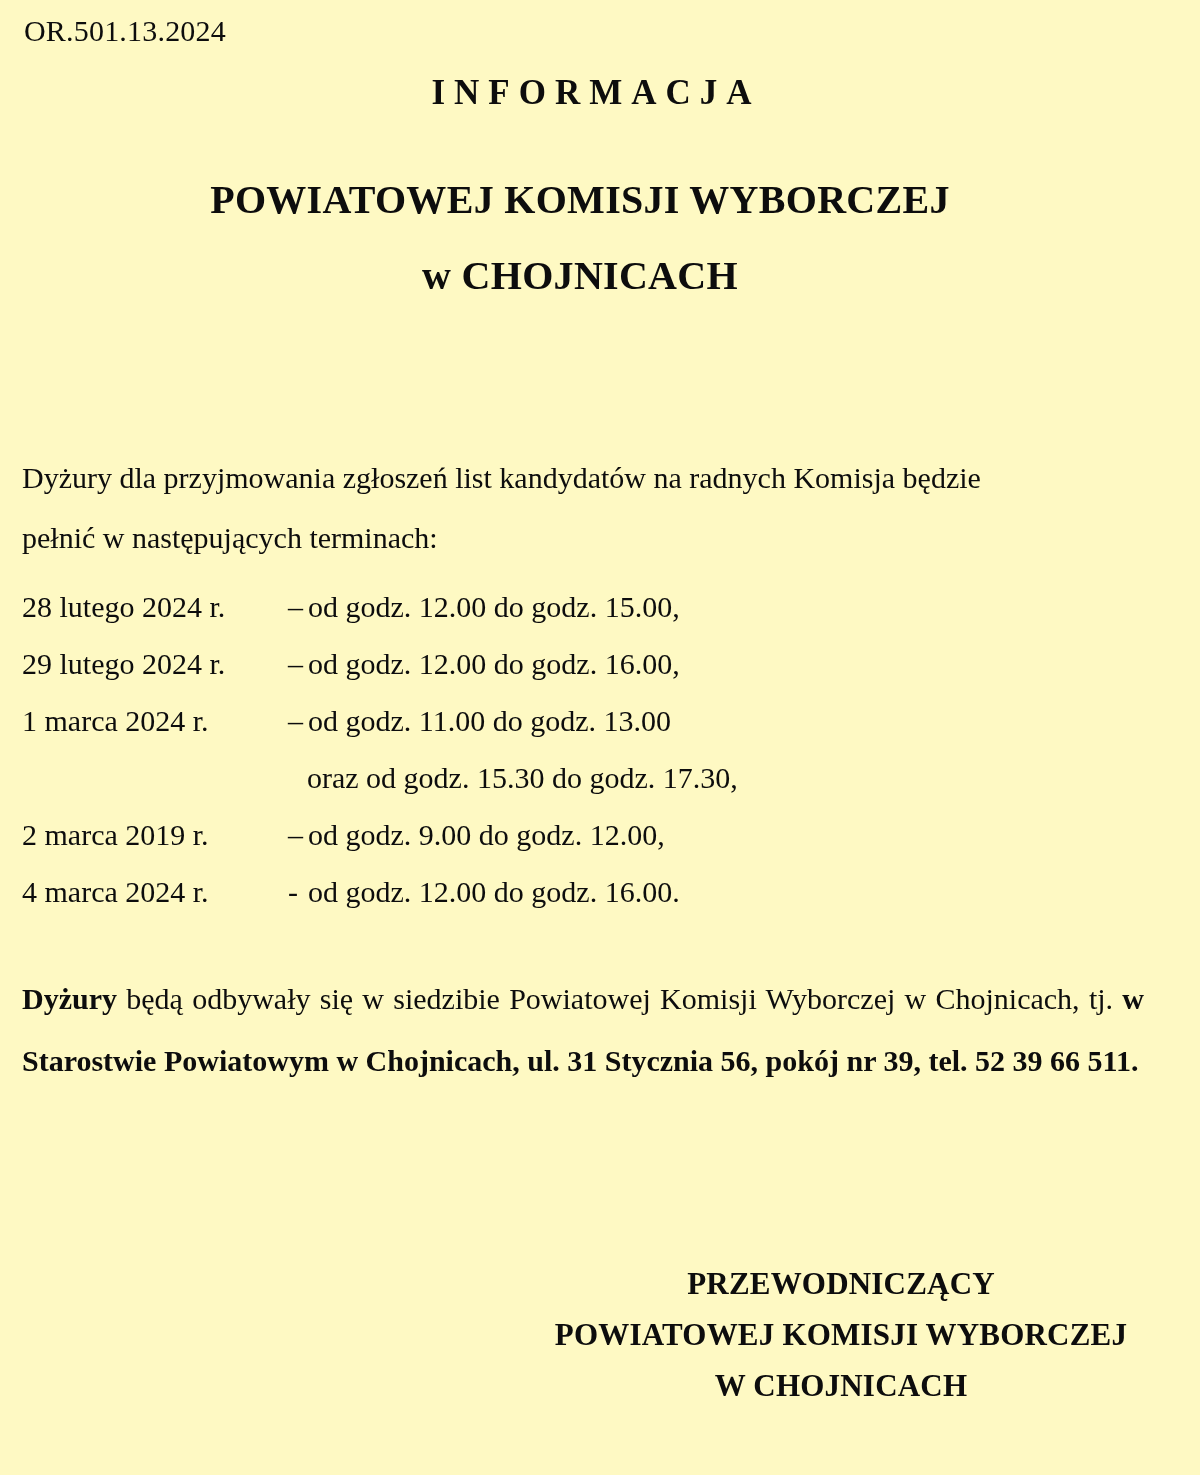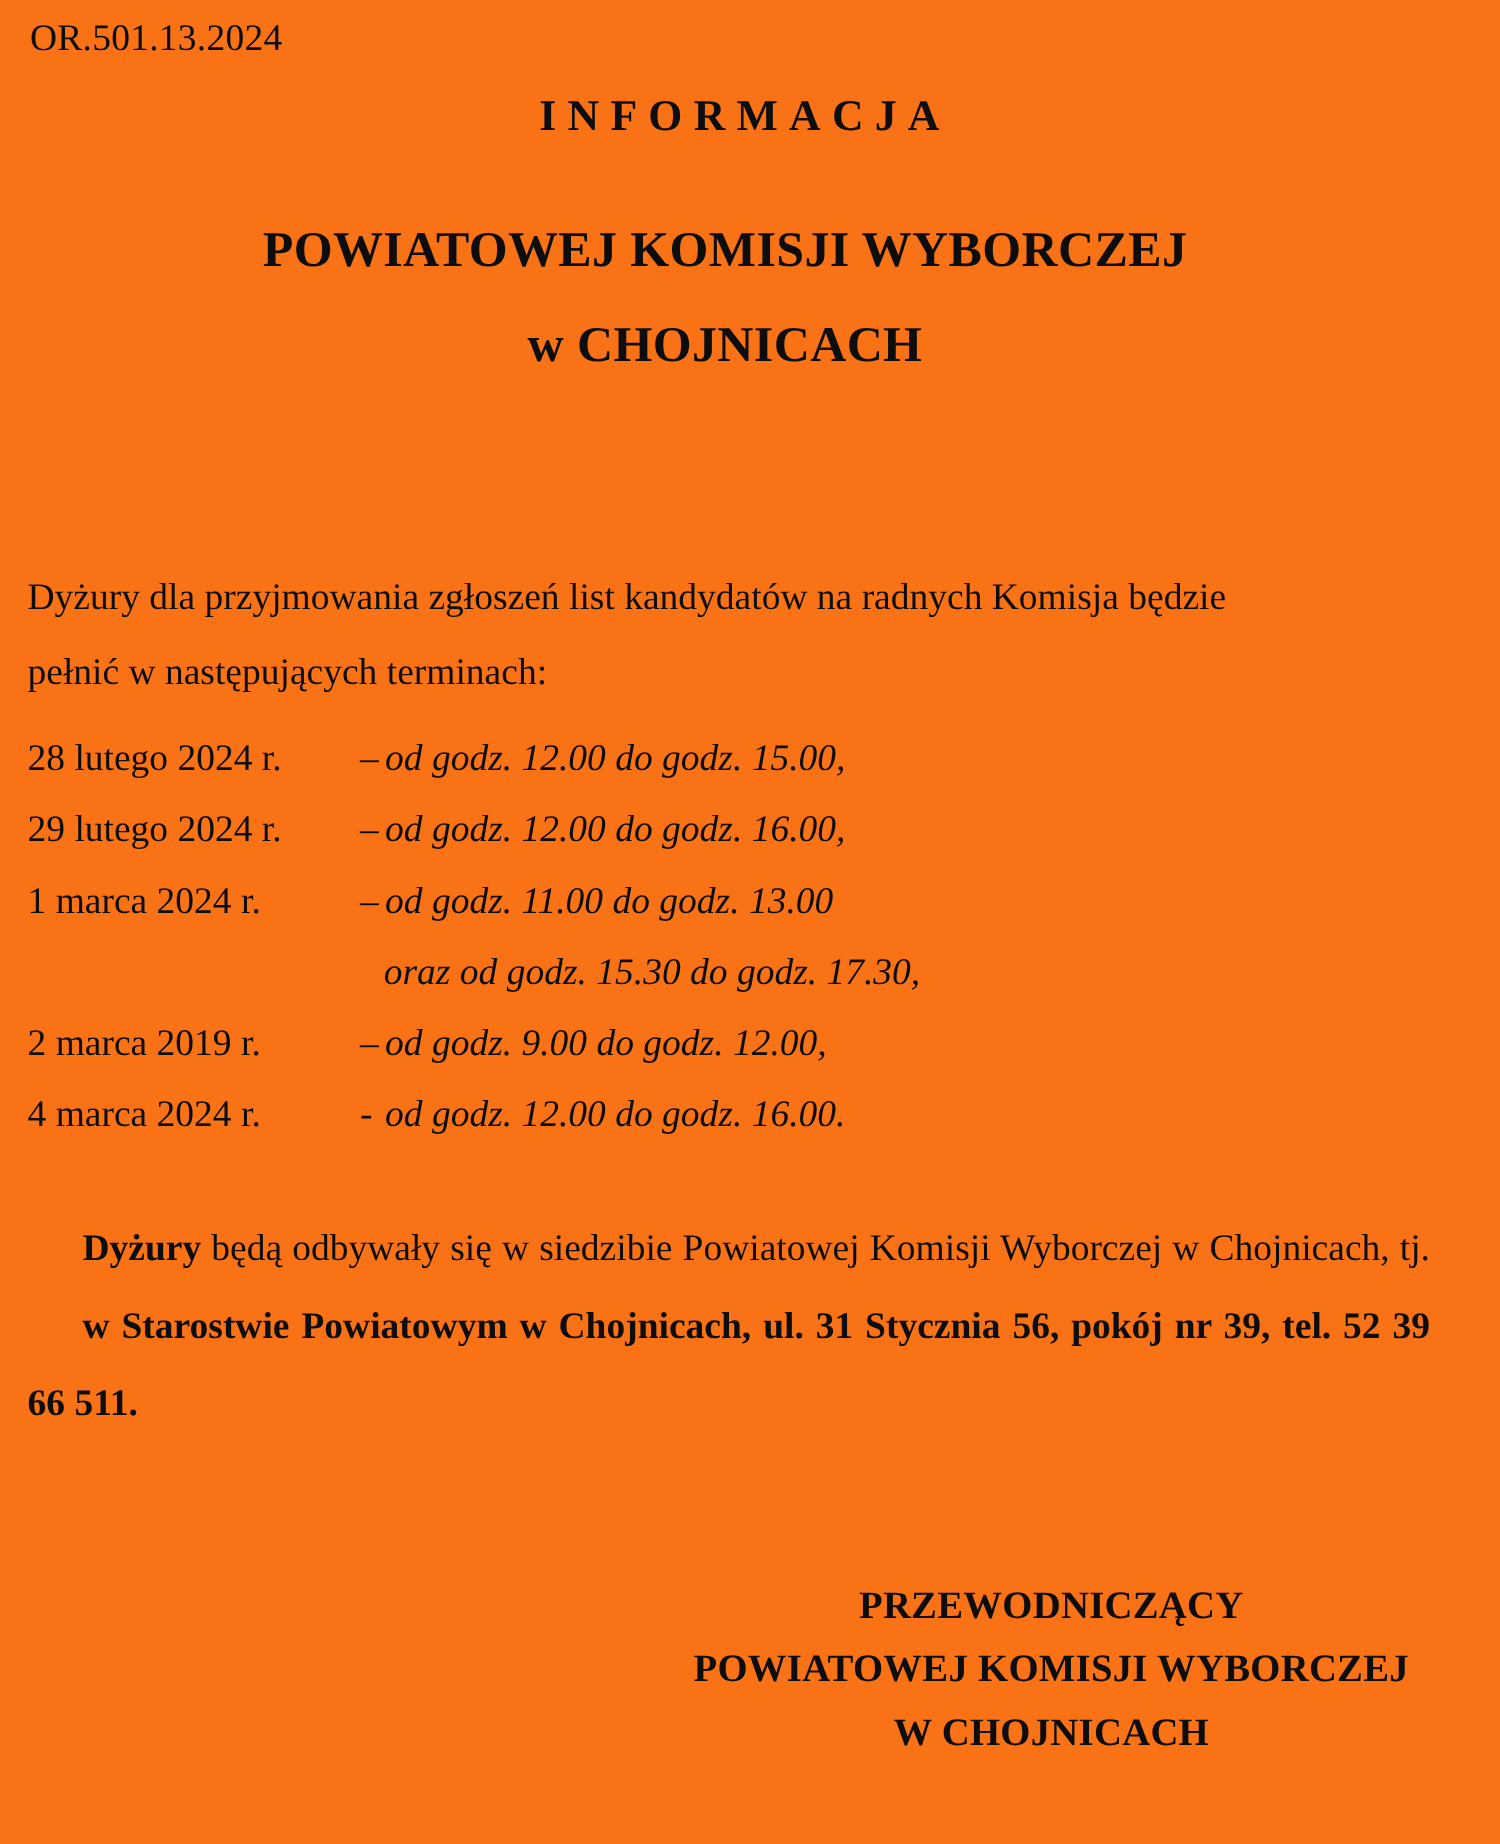--- a/index.html
+++ b/index.html
@@ -10,21 +10,21 @@
   }
   body {
     font-family: "Liberation Serif", "DejaVu Serif", serif;
     color: #0d0d0d;
     -webkit-font-smoothing: antialiased;
   }
   .page {
     position: relative;
     width: 1200px;
     height: 1475px;
-    background: #f97316;
+    background: #fef9c3;
     overflow: hidden;
     box-sizing: border-box;
   }
 
   
   .ref-no {
     position: absolute;
     left: 24px;
     top: 14px;
     font-size: 30px;
@@ -97,21 +97,20 @@
   .sched-date {
     width: 266px;
     flex: 0 0 266px;
   }
   .sched-sep {
     width: 20px;
     flex: 0 0 20px;
   }
   .sched-hours {
     flex: 1 1 auto;
-    font-style: italic;
   }
   .sched-row.cont .sched-date {
     width: 285px;
     flex: 0 0 285px;
   }
   .sched-row.cont .sched-sep {
     width: 0;
     flex: 0 0 0;
   }
 
@@ -119,21 +118,21 @@
   .location {
     position: absolute;
     left: 22px;
     top: 968px;
     width: 1122px;
     font-size: 30px;
     line-height: 62px;
     text-align: justify;
     text-justify: inter-word;
   }
-  .location b { font-weight: bold; margin-left: 44px; }
+  .location b { font-weight: bold; }
 
   
   .signature {
     position: absolute;
     left: 538px;
     top: 1258px;
     width: 606px;
     text-align: center;
     font-weight: bold;
     font-size: 31px;

